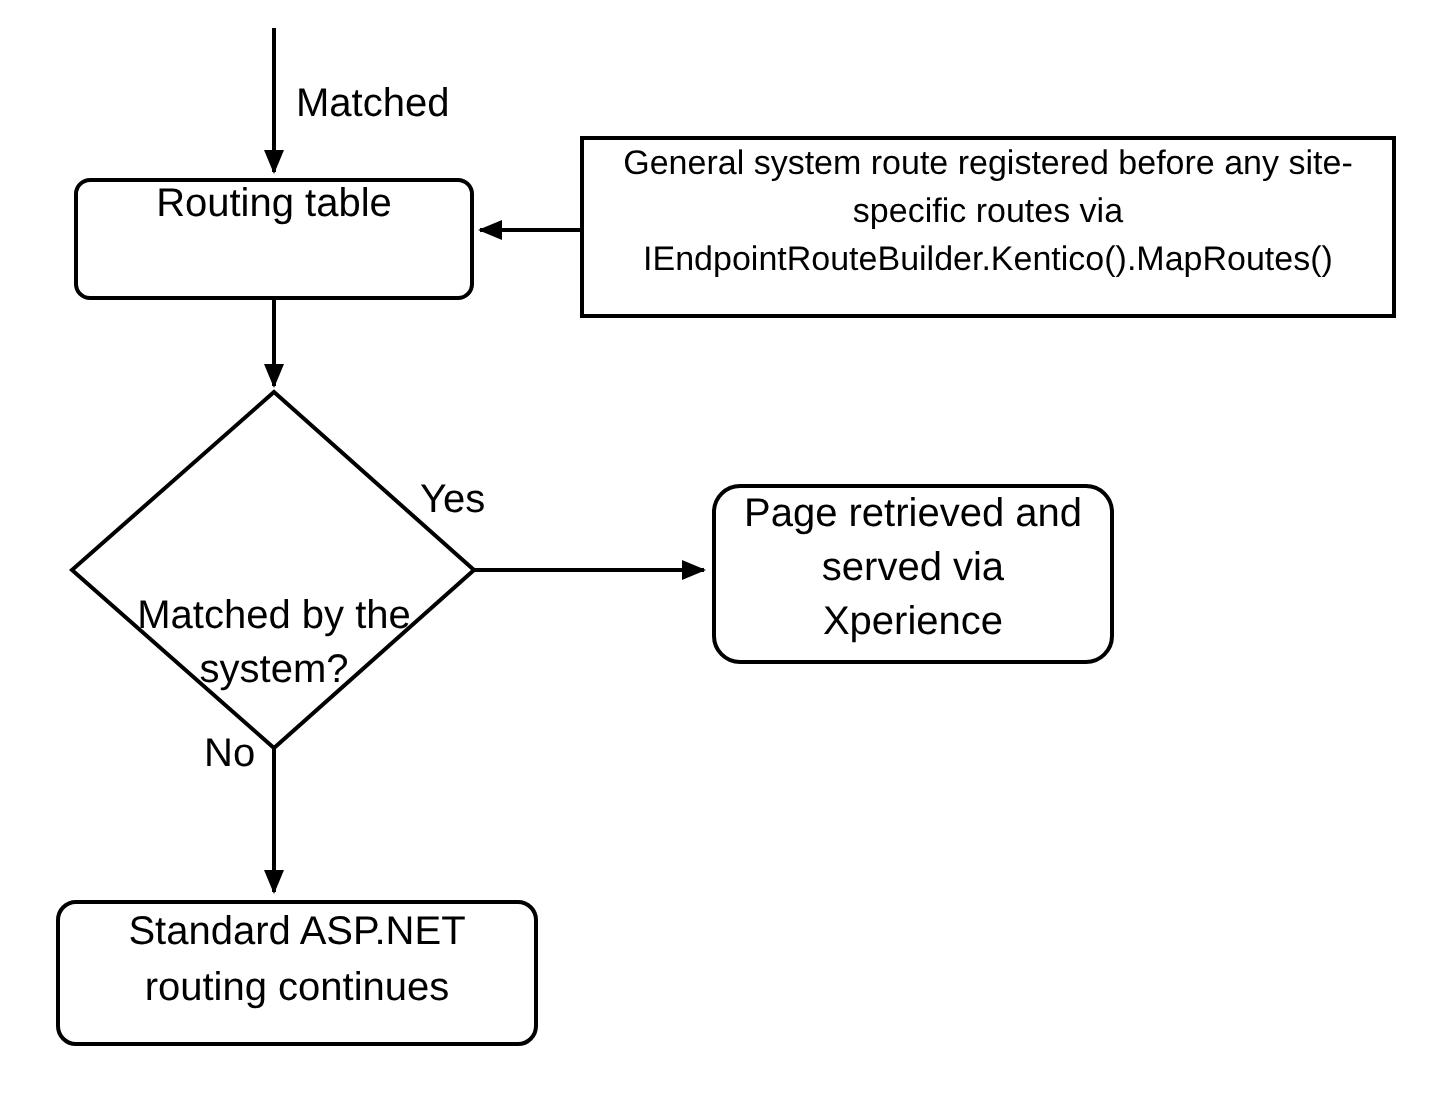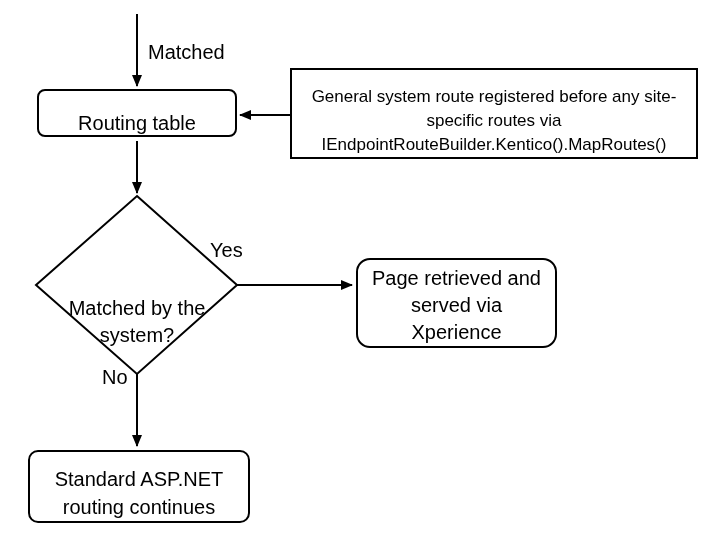--- a/index.html
+++ b/index.html
@@ -30,45 +30,45 @@
     stroke: var(--stroke, #000000);
     stroke-width: 2;
   }
   .node {
     position: absolute;
     box-sizing: border-box;
     border: 2px solid var(--stroke, #000000);
     background: var(--fill, #ffffff);
     color: var(--text, #000000);
     display: flex;
-    align-items: flex-end;
+    align-items: flex-start;
     justify-content: center;
     text-align: center;
     white-space: pre-line;
   }
   .node-routing {
-    left: 37px; top: 89px; width: 200px; height: 48px;
+    left: 37px; top: 89px; width: 200px; height: 61px;
     border-radius: 8px;
     font-size: 20px;
   }
   .node-note {
     left: 290px; top: 68px; width: 408px; height: 91px;
     border-radius: 0;
     border-width: 2px;
     font-size: 17px;
     line-height: 24px;
   }
   .node-page {
-    left: 356px; top: 258px; width: 201px; height: 90px;
+    left: 356px; top: 242px; width: 201px; height: 90px;
     border-radius: 14px;
     font-size: 20px;
     line-height: 27px;
   }
   .node-standard {
-    left: 28px; top: 450px; width: 222px; height: 73px;
+    left: 28px; top: 450px; width: 241px; height: 73px;
     border-radius: 10px;
     font-size: 20px;
     line-height: 28px;
   }
   .label {
     position: absolute;
     color: var(--text, #000000);
     font-size: 20px;
     white-space: pre-line;
   }

